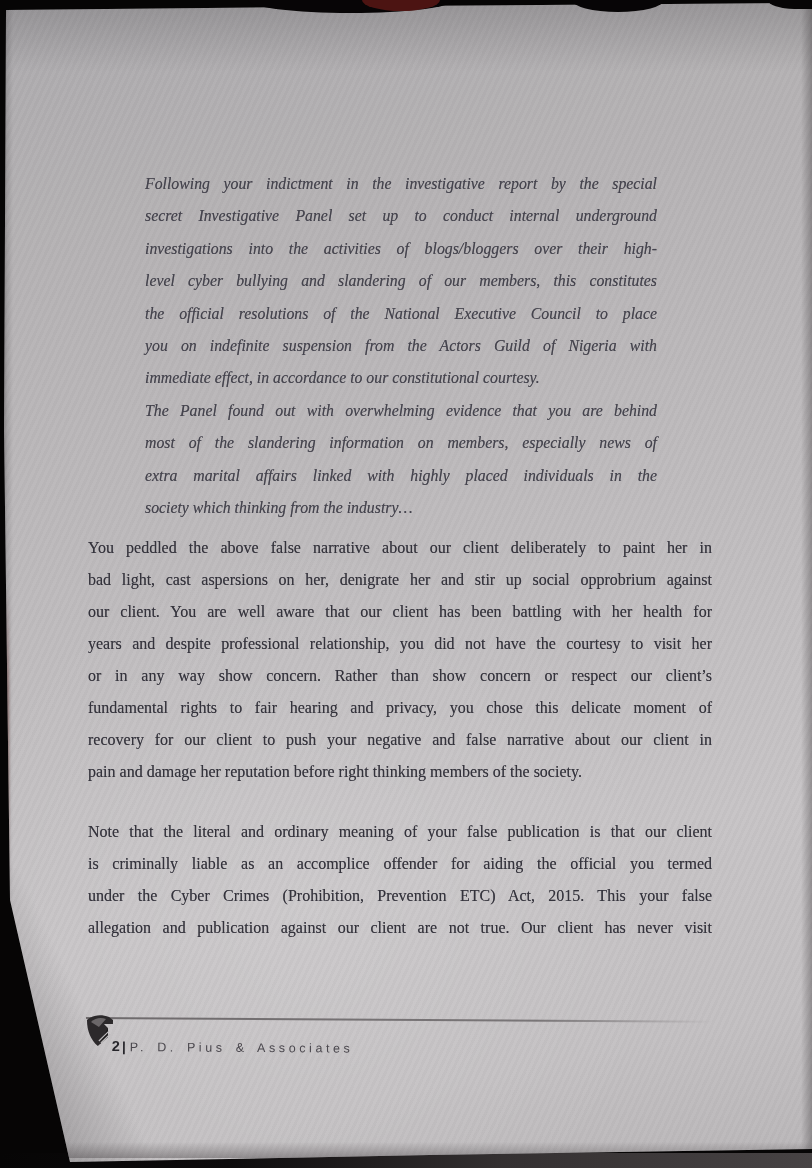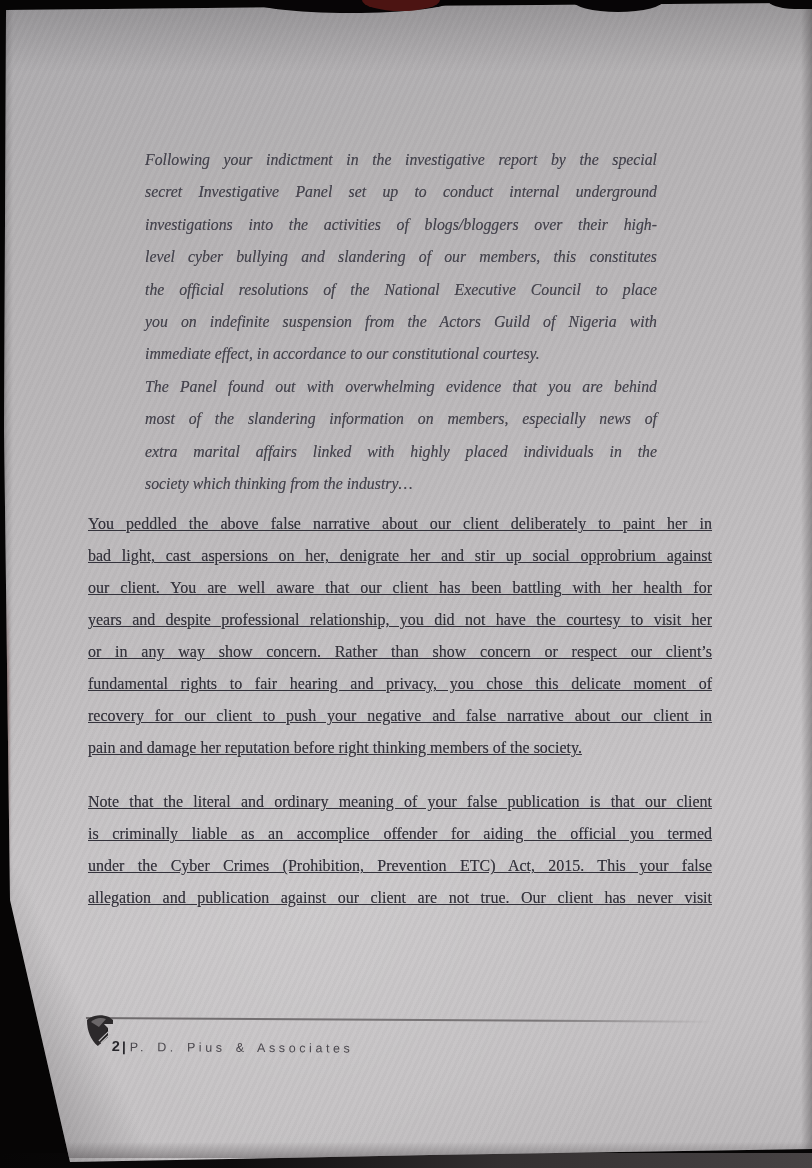--- a/index.html
+++ b/index.html
@@ -54,33 +54,33 @@
   
   .bump { position:absolute; top:0; background:#070506; }
   .bump-a { left:248px; width:205px; height:13px; border-radius:0 0 50% 50% / 0 0 100% 100%; }
   .bump-red { left:362px; width:78px; height:11px; background:rgba(84,22,20,0.9);
               border-radius:0 0 50% 50% / 0 0 100% 100%; filter:blur(0.6px); }
   .bump-b { left:572px; width:92px; height:12px; border-radius:0 0 50% 50% / 0 0 100% 100%; }
   .bump-c { right:0; width:44px; height:9px; border-radius:0 0 0 60% / 0 0 0 100%; }
 
   
   .content {
-    position:absolute; left:88px; top:144px; width:624px;
+    position:absolute; left:88px; top:168px; width:624px;
     color:#34333c; font-size:16px;
     text-shadow:0 0 0.6px rgba(52,51,60,0.55);
   }
   .qblock {
     margin-left:57px; margin-right:55px;
     font-style:italic; color:#45444e; font-size:15.8px;
   }
   .qline { line-height:32.4px; }
-  .bline { line-height:32px;text-decoration:underline; }
+  .bline { line-height:32px; }
   .just  { text-align:justify; text-align-last:justify; }
   .para1 { margin-top:8px; }
-  .para2 { margin-top:22px; }
+  .para2 { margin-top:28px; }
   .it    { font-style:italic; }
 
   
   .footer {
     position:absolute; left:0; top:1008px; width:812px; height:70px;
     transform:rotate(0.35deg); transform-origin:100px 10px;
   }
   .frule {
     position:absolute; left:86px; top:9px; width:627px; height:1.5px;
     background:linear-gradient(to right, rgba(100,96,98,0.9), rgba(108,104,106,0.85) 72%, rgba(120,116,118,0));

